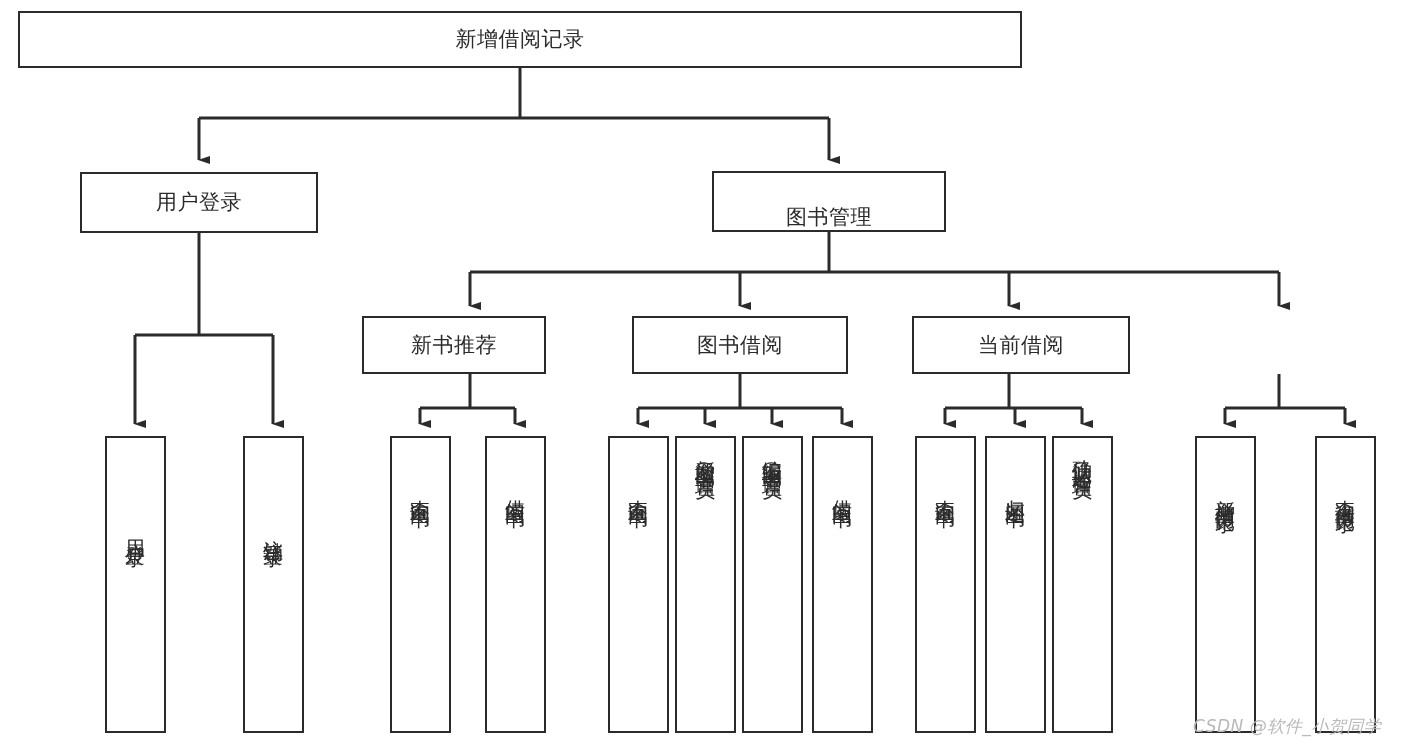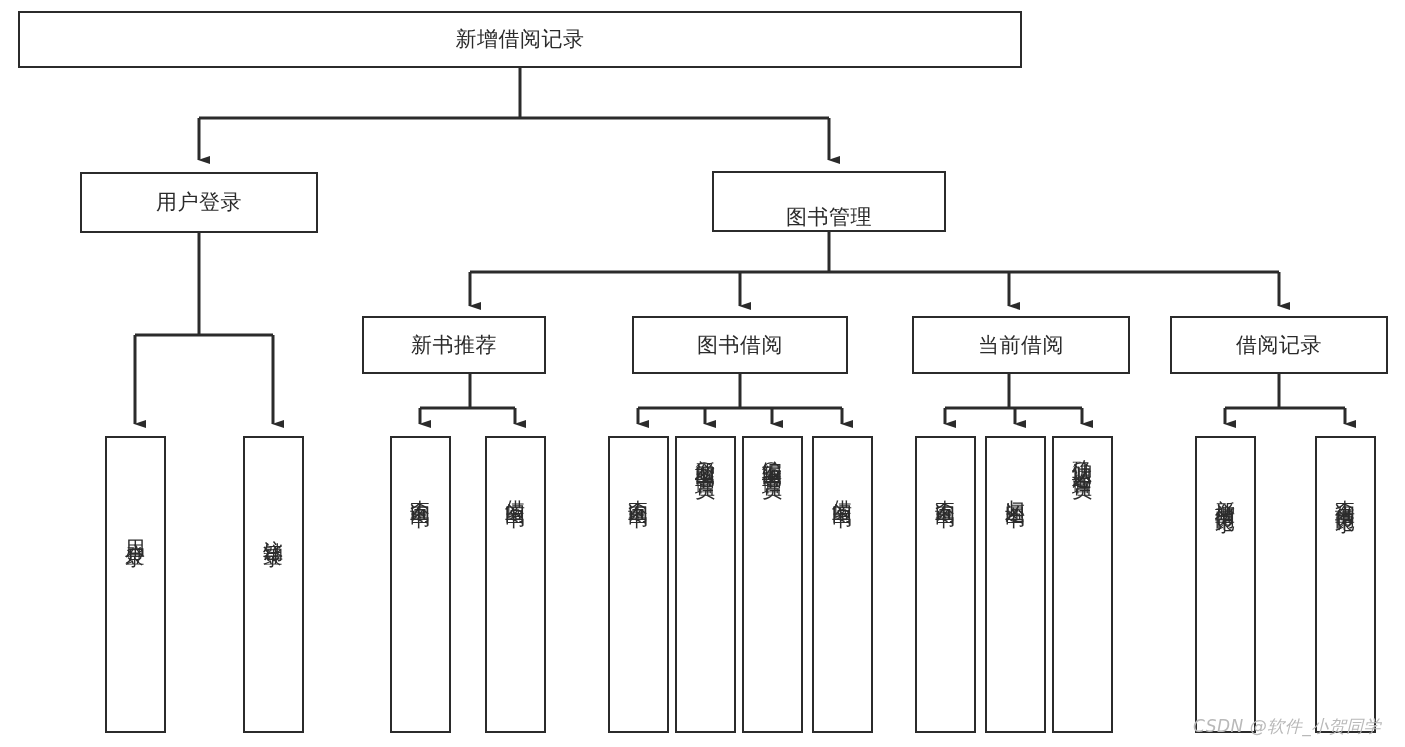--- a/index.html
+++ b/index.html
@@ -138,23 +138,20 @@
 
   <div class="node-box" style="left:362px; top:316px; width:184px; height:58px;">
     <span class="node-label">新书推荐</span>
   </div>
   <div class="node-box" style="left:632px; top:316px; width:216px; height:58px;">
     <span class="node-label">图书借阅</span>
   </div>
   <div class="node-box" style="left:900px; top:316px; width:218px; height:58px;margin-left:12px;">
     <span class="node-label">当前借阅</span>
   </div>
-  <div class="node-box" style="left:1170px; top:316px; width:218px; height:58px;">
-    <span class="node-label">借阅记录</span>
-  </div>
 
   <div class="node-box leaf mid2" style="left:105px; top:436px; width:61px; height:297px;">
     <span class="node-label">用户登录</span>
   </div>
   <div class="node-box leaf mid2" style="left:243px; top:436px; width:61px; height:297px;">
     <span class="node-label">注销登录</span>
   </div>
 
   <div class="node-box leaf mid" style="left:390px; top:436px; width:61px; height:297px;">
     <span class="node-label">查询图书</span>

